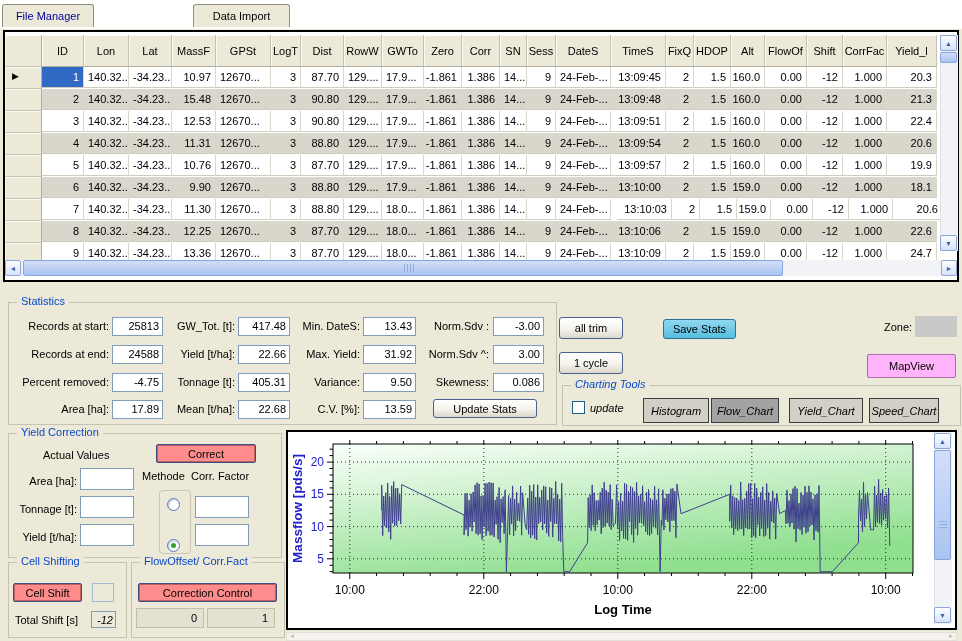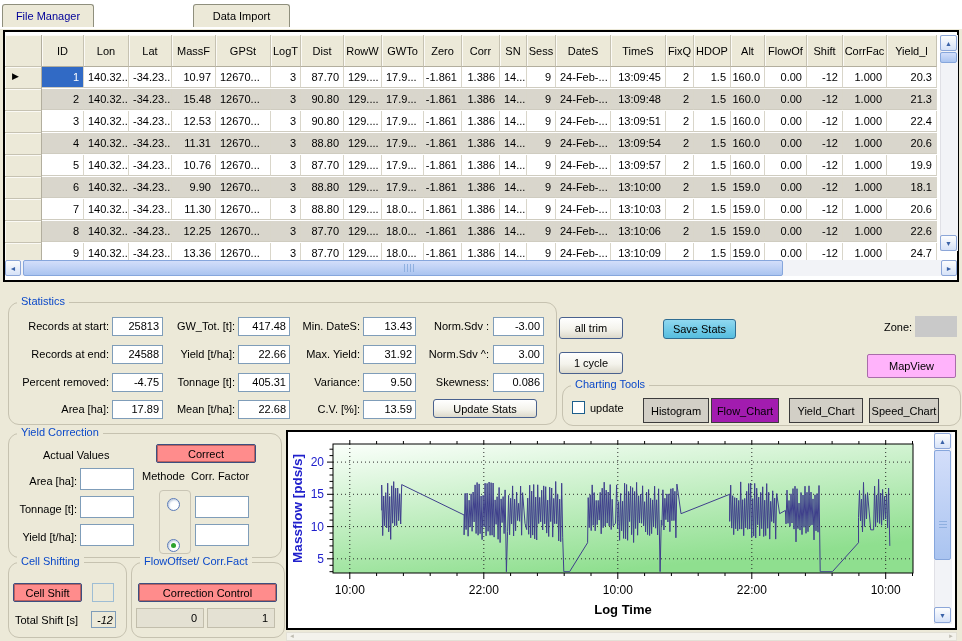--- a/index.html
+++ b/index.html
@@ -32,34 +32,34 @@
   
   .sb-btn{background:linear-gradient(180deg,#fdfdfd,#d6e2f8);border:1px solid #8ca6d8;border-radius:2px;color:#3a62a8;display:flex;align-items:center;justify-content:center;font-size:7px;box-sizing:border-box;}
   .sb-track-v{background:#f2f3f7;border-left:1px solid #e0e0e6;}
   .sb-track-h{background:#f2f3f7;}
   .sb-thumb{background:linear-gradient(180deg,#d3defa,#aac4f0);border:1px solid #86a6dc;border-radius:2px;box-sizing:border-box;position:relative;}
   .sb-thumb-h{background:linear-gradient(180deg,#d3defa,#aac4f0);border:1px solid #86a6dc;border-radius:2px;box-sizing:border-box;position:relative;}
   .grip-v{position:absolute;left:50%;margin-left:-4px;width:8px;height:9px;background:repeating-linear-gradient(0deg,#8fb0e0 0 1px,rgba(0,0,0,0) 1px 3px);}
   .grip-h{position:absolute;top:50%;margin-top:-4px;height:8px;width:10px;background:repeating-linear-gradient(90deg,#8fb0e0 0 1px,rgba(0,0,0,0) 1px 3px);}
 
   
-  .gbox{border:1px solid #c6c2b0;border-radius:11px;background:#ece9d8;}
+  .gbox{border:1px solid #c6c2b0;border-radius:0;background:#ece9d8;}
   .legend{position:absolute;top:-8px;left:8px;background:#ece9d8;padding:0 4px;color:#0b49c9;font-size:11px;white-space:nowrap;}
 
   .stat-label{height:19px;line-height:19px;text-align:right;font-size:11px;white-space:nowrap;}
   .stat-box{height:17px;line-height:17px;background:#fff;border:1px solid #7f9db9;text-align:right;padding-right:3px;font-size:11px;}
 
   
   .btn{display:flex;align-items:center;justify-content:center;text-align:center;font-size:11px;cursor:default;box-sizing:border-box;}
   .btn-xp{background:linear-gradient(180deg,#ffffff 0%,#f4f3ec 55%,#dcd9cb 100%);border:1px solid #49618e;border-radius:3px;}
   .btn-warn{background:#ff8c8c;border:1px solid #3c4f80;box-shadow:inset 0 0 0 1px #bb6060;border-radius:2px;}
   .btn-cyan{background:linear-gradient(180deg,#90d8f0,#55bddf);border:1px solid #2f6d92;border-radius:3px;}
   .btn-pink{background:#ffb3fb;border:1px solid #a96ca9;border-radius:2px;}
   .btn-chart{background:#d2cfc6;border:1px solid #3c3c3c;}
-  .btn-chart.active{background:#a21caf;}
+  .btn-chart.active{background:#a3a3a3;}
 
   .checkbox{width:13px;height:13px;background:#fff;border:1px solid #1c5e8c;box-sizing:border-box;}
   .input{background:#fff;border:1px solid #7f9db9;box-sizing:border-box;}
   .radio-frame{border:1px solid #c9c5b5;border-radius:4px;}
   .radio{width:13px;height:13px;border-radius:50%;background:#fff;border:1px solid #5a7ab5;box-shadow:inset 1px 1px 2px #b8c6da;box-sizing:border-box;position:relative;}
   .radio.checked::after{content:"";position:absolute;left:3px;top:3px;width:5px;height:5px;border-radius:50%;background:#2da32d;}
   .flat-box{background:#e4e1d3;border:1px solid #c2beac;text-align:right;font-size:11px;box-sizing:border-box;}
 
   
   .chart-panel{left:286px;top:430px;width:667px;height:196px;border:2px solid #000;background:#fff;}
@@ -271,21 +271,21 @@
             <div class="gcell al-l" style="width:55px;max-width:55px;box-sizing:border-box;">12670...</div>
             <div class="gcell al-r" style="width:30px;max-width:30px;box-sizing:border-box;">3</div>
             <div class="gcell al-r" style="width:43px;max-width:43px;box-sizing:border-box;">88.80</div>
             <div class="gcell al-l" style="width:38px;max-width:38px;box-sizing:border-box;">129....</div>
             <div class="gcell al-l" style="width:42px;max-width:42px;box-sizing:border-box;">18.0...</div>
             <div class="gcell al-r" style="width:38px;max-width:38px;box-sizing:border-box;">-1.861</div>
             <div class="gcell al-r" style="width:38px;max-width:38px;box-sizing:border-box;">1.386</div>
             <div class="gcell al-l" style="width:27px;max-width:27px;box-sizing:border-box;">14...</div>
             <div class="gcell al-r" style="width:29px;max-width:29px;box-sizing:border-box;">9</div>
             <div class="gcell al-l" style="width:55px;max-width:55px;box-sizing:border-box;">24-Feb-...</div>
-            <div class="gcell al-r" style="width:55px;max-width:55px;box-sizing:border-box;">13:10:03</div>
+            <div class="gcell al-r" style="width:55px;max-width:55px;box-sizing:border-box;margin-left:6px;">13:10:03</div>
             <div class="gcell al-r" style="width:28px;max-width:28px;box-sizing:border-box;">2</div>
             <div class="gcell al-r" style="width:37px;max-width:37px;box-sizing:border-box;">1.5</div>
             <div class="gcell al-r" style="width:34px;max-width:34px;box-sizing:border-box;">159.0</div>
             <div class="gcell al-r" style="width:42px;max-width:42px;box-sizing:border-box;">0.00</div>
             <div class="gcell al-r" style="width:36px;max-width:36px;box-sizing:border-box;">-12</div>
             <div class="gcell al-r" style="width:44px;max-width:44px;box-sizing:border-box;">1.000</div>
             <div class="gcell al-r" style="width:50px;max-width:50px;box-sizing:border-box;">20.6</div>
           </div>
           <div class="grow even">
             <div class="rowhdr"></div>
@@ -394,21 +394,21 @@
     <div class="btn btn-xp abs" style="left:424px;top:96px;width:104px;height:19px;">Update Stats</div>
   </div>
 
   <div class="btn btn-xp abs" style="left:559px;top:317px;width:64px;height:22px;">all trim</div>
   <div class="btn btn-xp abs" style="left:559px;top:352px;width:64px;height:22px;">1 cycle</div>
   <div class="btn btn-cyan abs" style="left:663px;top:319px;width:73px;height:20px;">Save Stats</div>
   <div class="abs" style="left:884px;top:321px;">Zone:</div>
   <div class="abs" style="left:915px;top:316px;width:42px;height:21px;background:#c9c9c9;"></div>
   <div class="btn btn-pink abs" style="left:867px;top:354px;width:89px;height:24px;">MapView</div>
 
-  <div class="gbox abs" style="left:562px;top:385px;width:397px;height:39px;">
+  <div class="gbox abs" style="left:562px;top:385px;width:397px;height:39px;font-style:italic;">
     <span class="legend">Charting Tools</span>
     <div class="checkbox abs" style="left:9px;top:15px;"></div>
     <div class="abs" style="left:27px;top:16px;">update</div>
     <div class="btn btn-chart abs" style="left:80px;top:12px;width:66px;height:25px;text-align:right;">Histogram</div>
     <div class="btn btn-chart active abs" style="left:148px;top:12px;width:68px;height:25px;">Flow_Chart</div>
     <div class="btn btn-chart abs" style="left:226px;top:12px;width:74px;height:25px;">Yield_Chart</div>
     <div class="btn btn-chart abs" style="left:306px;top:12px;width:70px;height:25px;">Speed_Chart</div>
   </div>
 
   <div class="gbox abs" style="left:8px;top:433px;width:272px;height:123px;">

